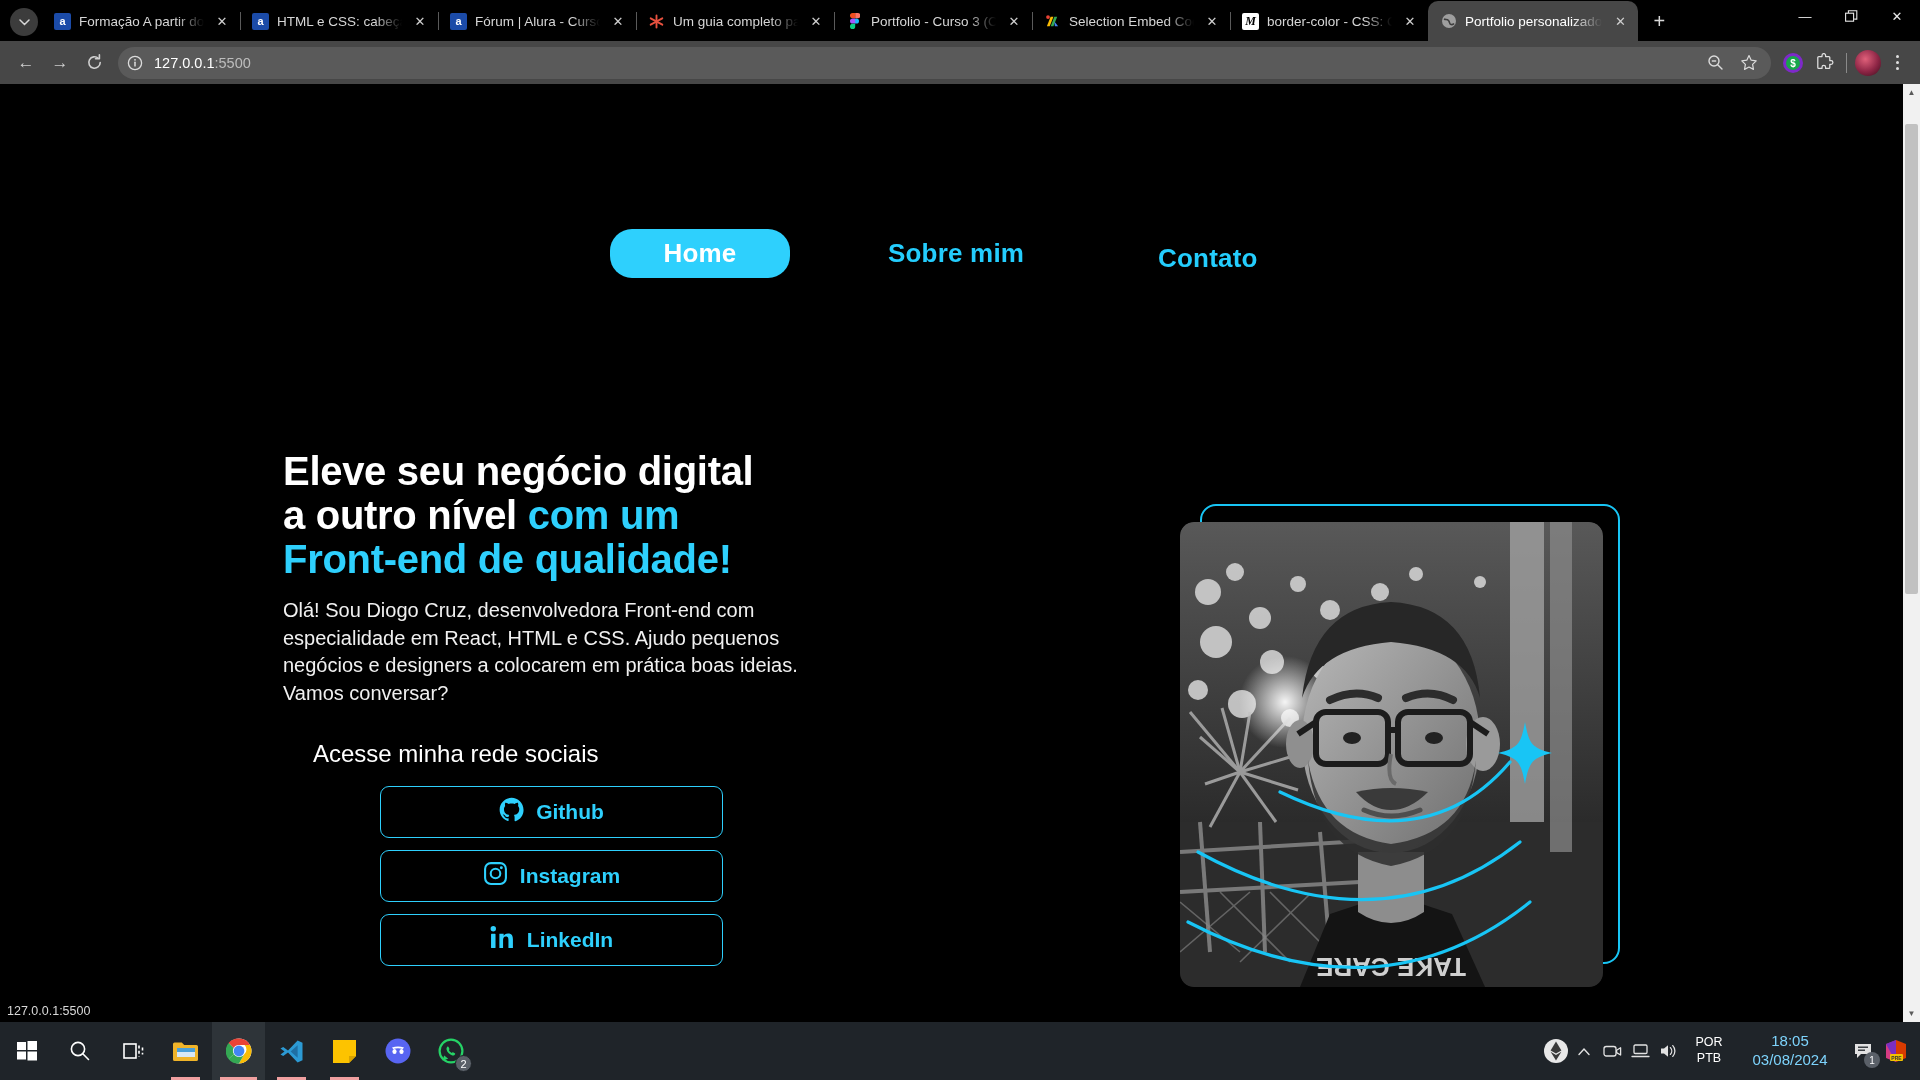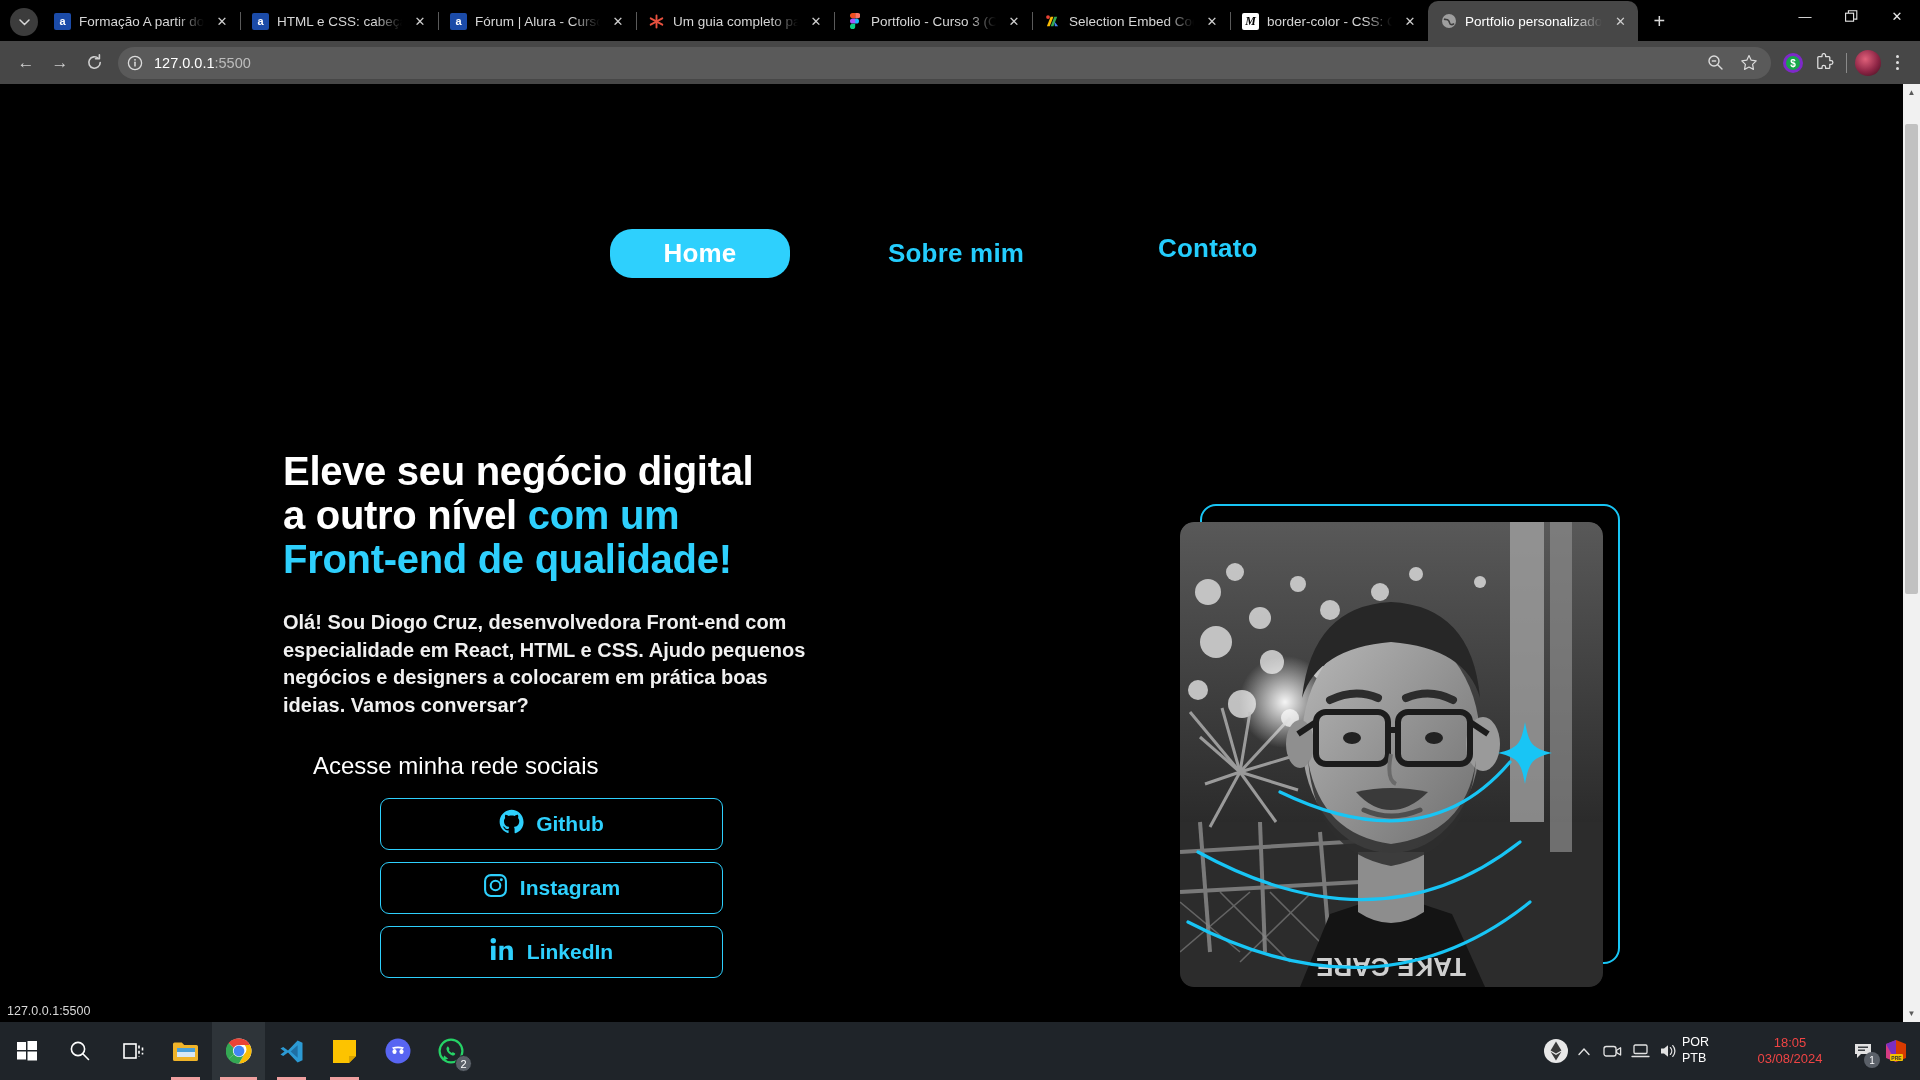--- a/index.html
+++ b/index.html
@@ -100,29 +100,29 @@
   }
   .nav-item {
     position:absolute; font-size:26px; font-weight:700; letter-spacing:0.2px;
     color:#24cdfd; white-space:nowrap;
   }
   .nav-item.pill {
     background:#2ed0fd; color:#fff; border-radius:22px;
     padding: 9px 0; width:180px; text-align:center; left:610px; top:0;
   }
   .nav-item.n2 { left:888px; top:9px; }
-  .nav-item.n3 { left:1158px; top:4px; }
+  .nav-item.n3 { left:1158px; top:14px; }
 
   .hero { position:absolute; left:283px; top:365px; width:560px; }
   h1.headline {
     font-size: 40px; line-height: 1.1; font-weight: 800; color:#fff; letter-spacing:-0.3px;
   }
   h1.headline .accent { color:#2ed0fd; }
   p.lede {
-    margin-top: 28px; font-size: 20px; line-height: 1.38; color:#f0f0f0; font-weight:700;
+    margin-top: 16px; font-size: 20px; line-height: 1.38; color:#f0f0f0; font-weight:400;
     width: 545px;
   }
   h2.social-title {
     margin-top: 33px; font-size: 24px; font-weight: 400; color:#fff; text-align:left;
     width: 460px; margin-left: 30px;
   }
   .social-list { margin-top: 18px; margin-left: 97px; display:flex; flex-direction:column; gap: 12px; }
   .social-btn {
     width: 343px; height: 52px; border: 1.5px solid #2ed0fd; border-radius: 9px;
     display:flex; align-items:center; justify-content:center; gap: 12px;
@@ -165,24 +165,24 @@
     content:""; position:absolute; bottom:0; left:12px; right:12px; height:3px; background:#f0a0a0;
   }
   .badge {
     position:absolute; right:5px; bottom:8px; width:17px; height:17px; border-radius:50%;
     background:#5a6068; color:#fff; font-size:11px; display:flex; align-items:center; justify-content:center;
     border:1px solid #1f2429;
   }
   .tray { margin-left:auto; display:flex; align-items:center; gap:0; padding-right:10px; height:58px; }
   .tray-icon { width:28px; height:58px; display:flex; align-items:center; justify-content:center; color:#e2e2e2; font-size:14px; flex:none; }
   .tray-lang {
-    width:54px; color:#fff; font-size:12.5px; line-height:1.25; flex:none;
+    width:54px; text-align:center; color:#fff; font-size:12.5px; line-height:1.25; flex:none;
   }
   .tray-clock {
-    width:108px; text-align:center; color:#ef4444; font-size:13px; line-height:1.25; flex:none;
+    width:108px; text-align:center; color:#7dd3fc; font-size:15px; line-height:1.25; flex:none;
   }
   .tray-notif { width:38px; height:58px; display:flex; align-items:center; justify-content:center; position:relative; flex:none; }
   .notif-badge {
     position:absolute; right:2px; bottom:12px; width:16px; height:16px; border-radius:50%;
     background:#5a6068; color:#fff; font-size:10px; display:flex; align-items:center; justify-content:center;
   }
 </style>
 </head>
 <body>
 

